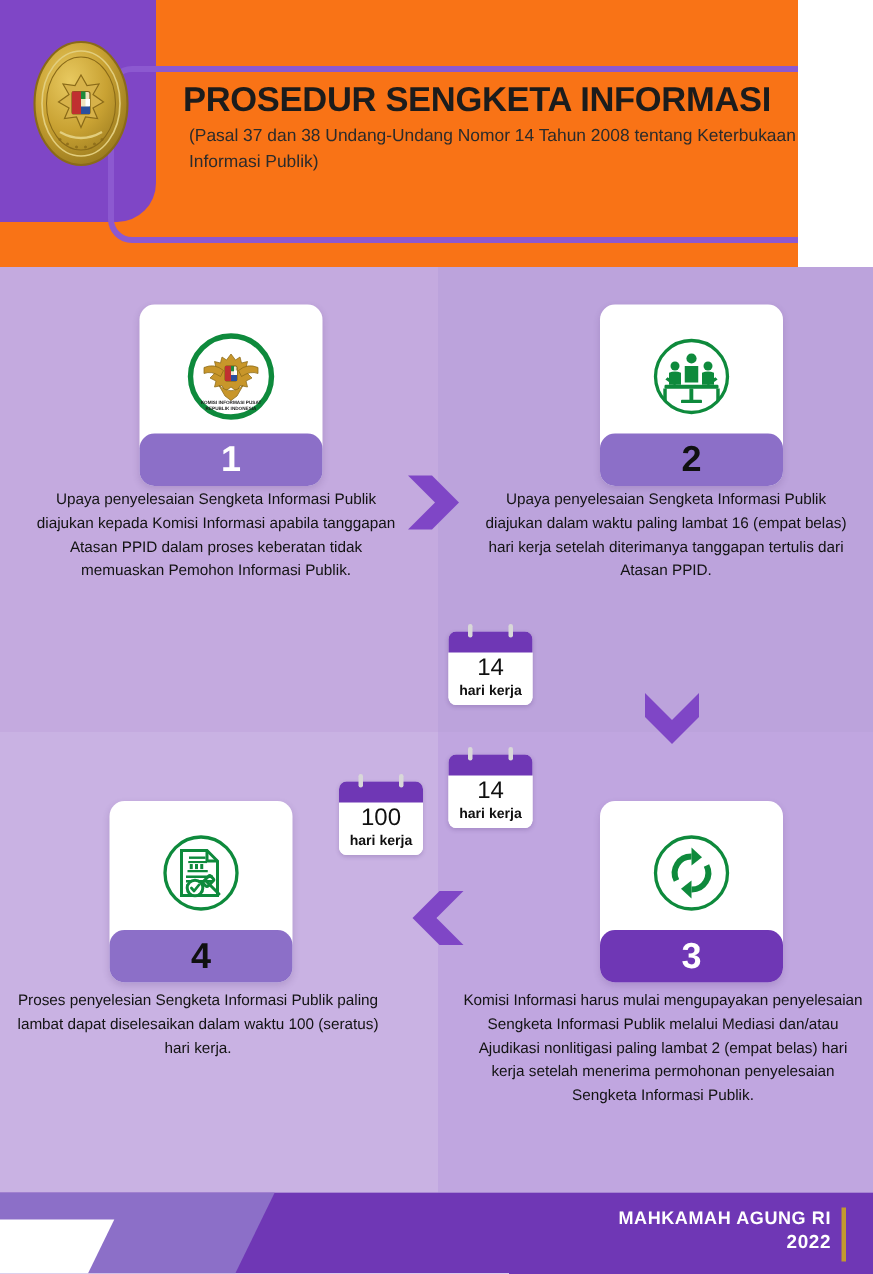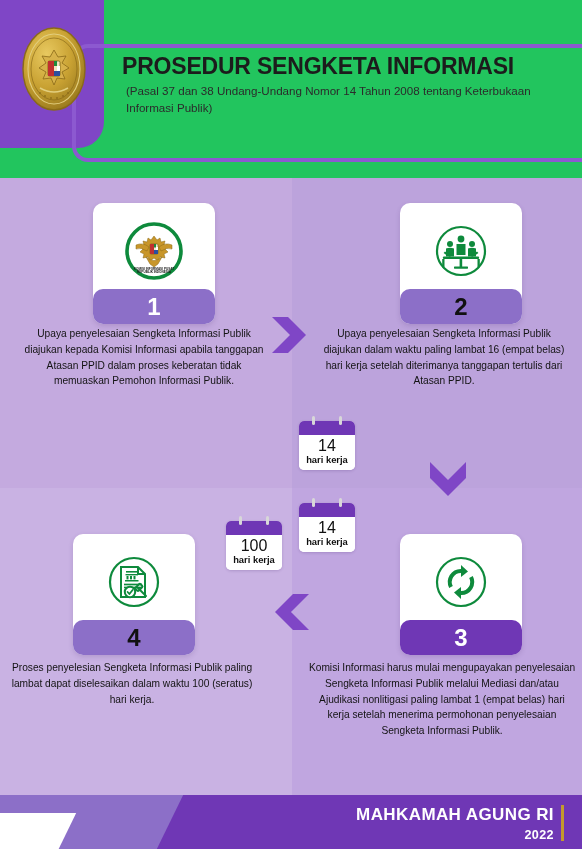--- a/index.html
+++ b/index.html
@@ -12,23 +12,23 @@
     height: 849px;
     font-family: "Liberation Sans", sans-serif;
     overflow: hidden;
     position: relative;
   }
 
   
   .header {
     position: absolute;
     left: 0; top: 0;
-    width: 582px;
+    width: 532px;
     height: 178px;
-    background: #22c55e;
+    background: #f97316;
     overflow: hidden;
   }
   .header-purple-block {
     position: absolute;
     left: 0; top: 0;
     width: 104px;
     height: 148px;
     background: #7F46C6;
     border-bottom-right-radius: 26px;
   }
@@ -216,21 +216,21 @@
     transform: skewX(-26deg);
   }
   .footer-text {
     position: absolute;
     right: 28px;
     top: 9px;
     text-align: right;
     color: #ffffff;
   }
   .footer-org {
-    font-size: 17px;
+    font-size: 12px;
     font-weight: 700;
     letter-spacing: 0.4px;
     line-height: 1.35;
   }
   .footer-year {
     font-size: 12.6px;
     font-weight: 700;
     letter-spacing: 0.4px;
     line-height: 1.35;
   }
@@ -351,21 +351,21 @@
           <path d="M42 27 a11 11 0 0 1 -10 16"></path>
         </g>
         <polygon points="32,15 39,21.5 32,27" fill="#0E8A3C"></polygon>
         <polygon points="32,49 25,42.5 32,37" fill="#0E8A3C"></polygon>
       </svg>
     </div>
     <div class="num-bar dark">
       <span class="num-white">3</span>
     </div>
   </div>
-  <div class="step-text" id="text3">Komisi Informasi harus mulai mengupayakan penyelesaian Sengketa Informasi Publik melalui Mediasi dan/atau Ajudikasi nonlitigasi paling lambat 1 (empat belas) hari kerja setelah menerima permohonan penyelesaian Sengketa Informasi Publik.</div>
+  <div class="step-text" id="text3">Komisi Informasi harus mulai mengupayakan penyelesaian Sengketa Informasi Publik melalui Mediasi dan/atau Ajudikasi nonlitigasi paling lambat 2 (empat belas) hari kerja setelah menerima permohonan penyelesaian Sengketa Informasi Publik.</div>
 
   <div class="card" id="card4">
     <div class="card-icon-wrap">
       <svg width="64" height="64" viewBox="0 0 64 64">
         <circle cx="32" cy="32" r="24" fill="#ffffff" stroke="#0E8A3C" stroke-width="2.2"></circle>
         <path d="M19 17 h17 l7 7 v23 h-24 z" fill="#ffffff" stroke="#0E8A3C" stroke-width="2"></path>
         <path d="M36 17 v7 h7" fill="none" stroke="#0E8A3C" stroke-width="2"></path>
         <g fill="#0E8A3C">
           <rect x="24" y="21" width="11" height="1.6"></rect>
           <path d="M23.5 24 h12.5 v1.4 h-12.5 z"></path>

